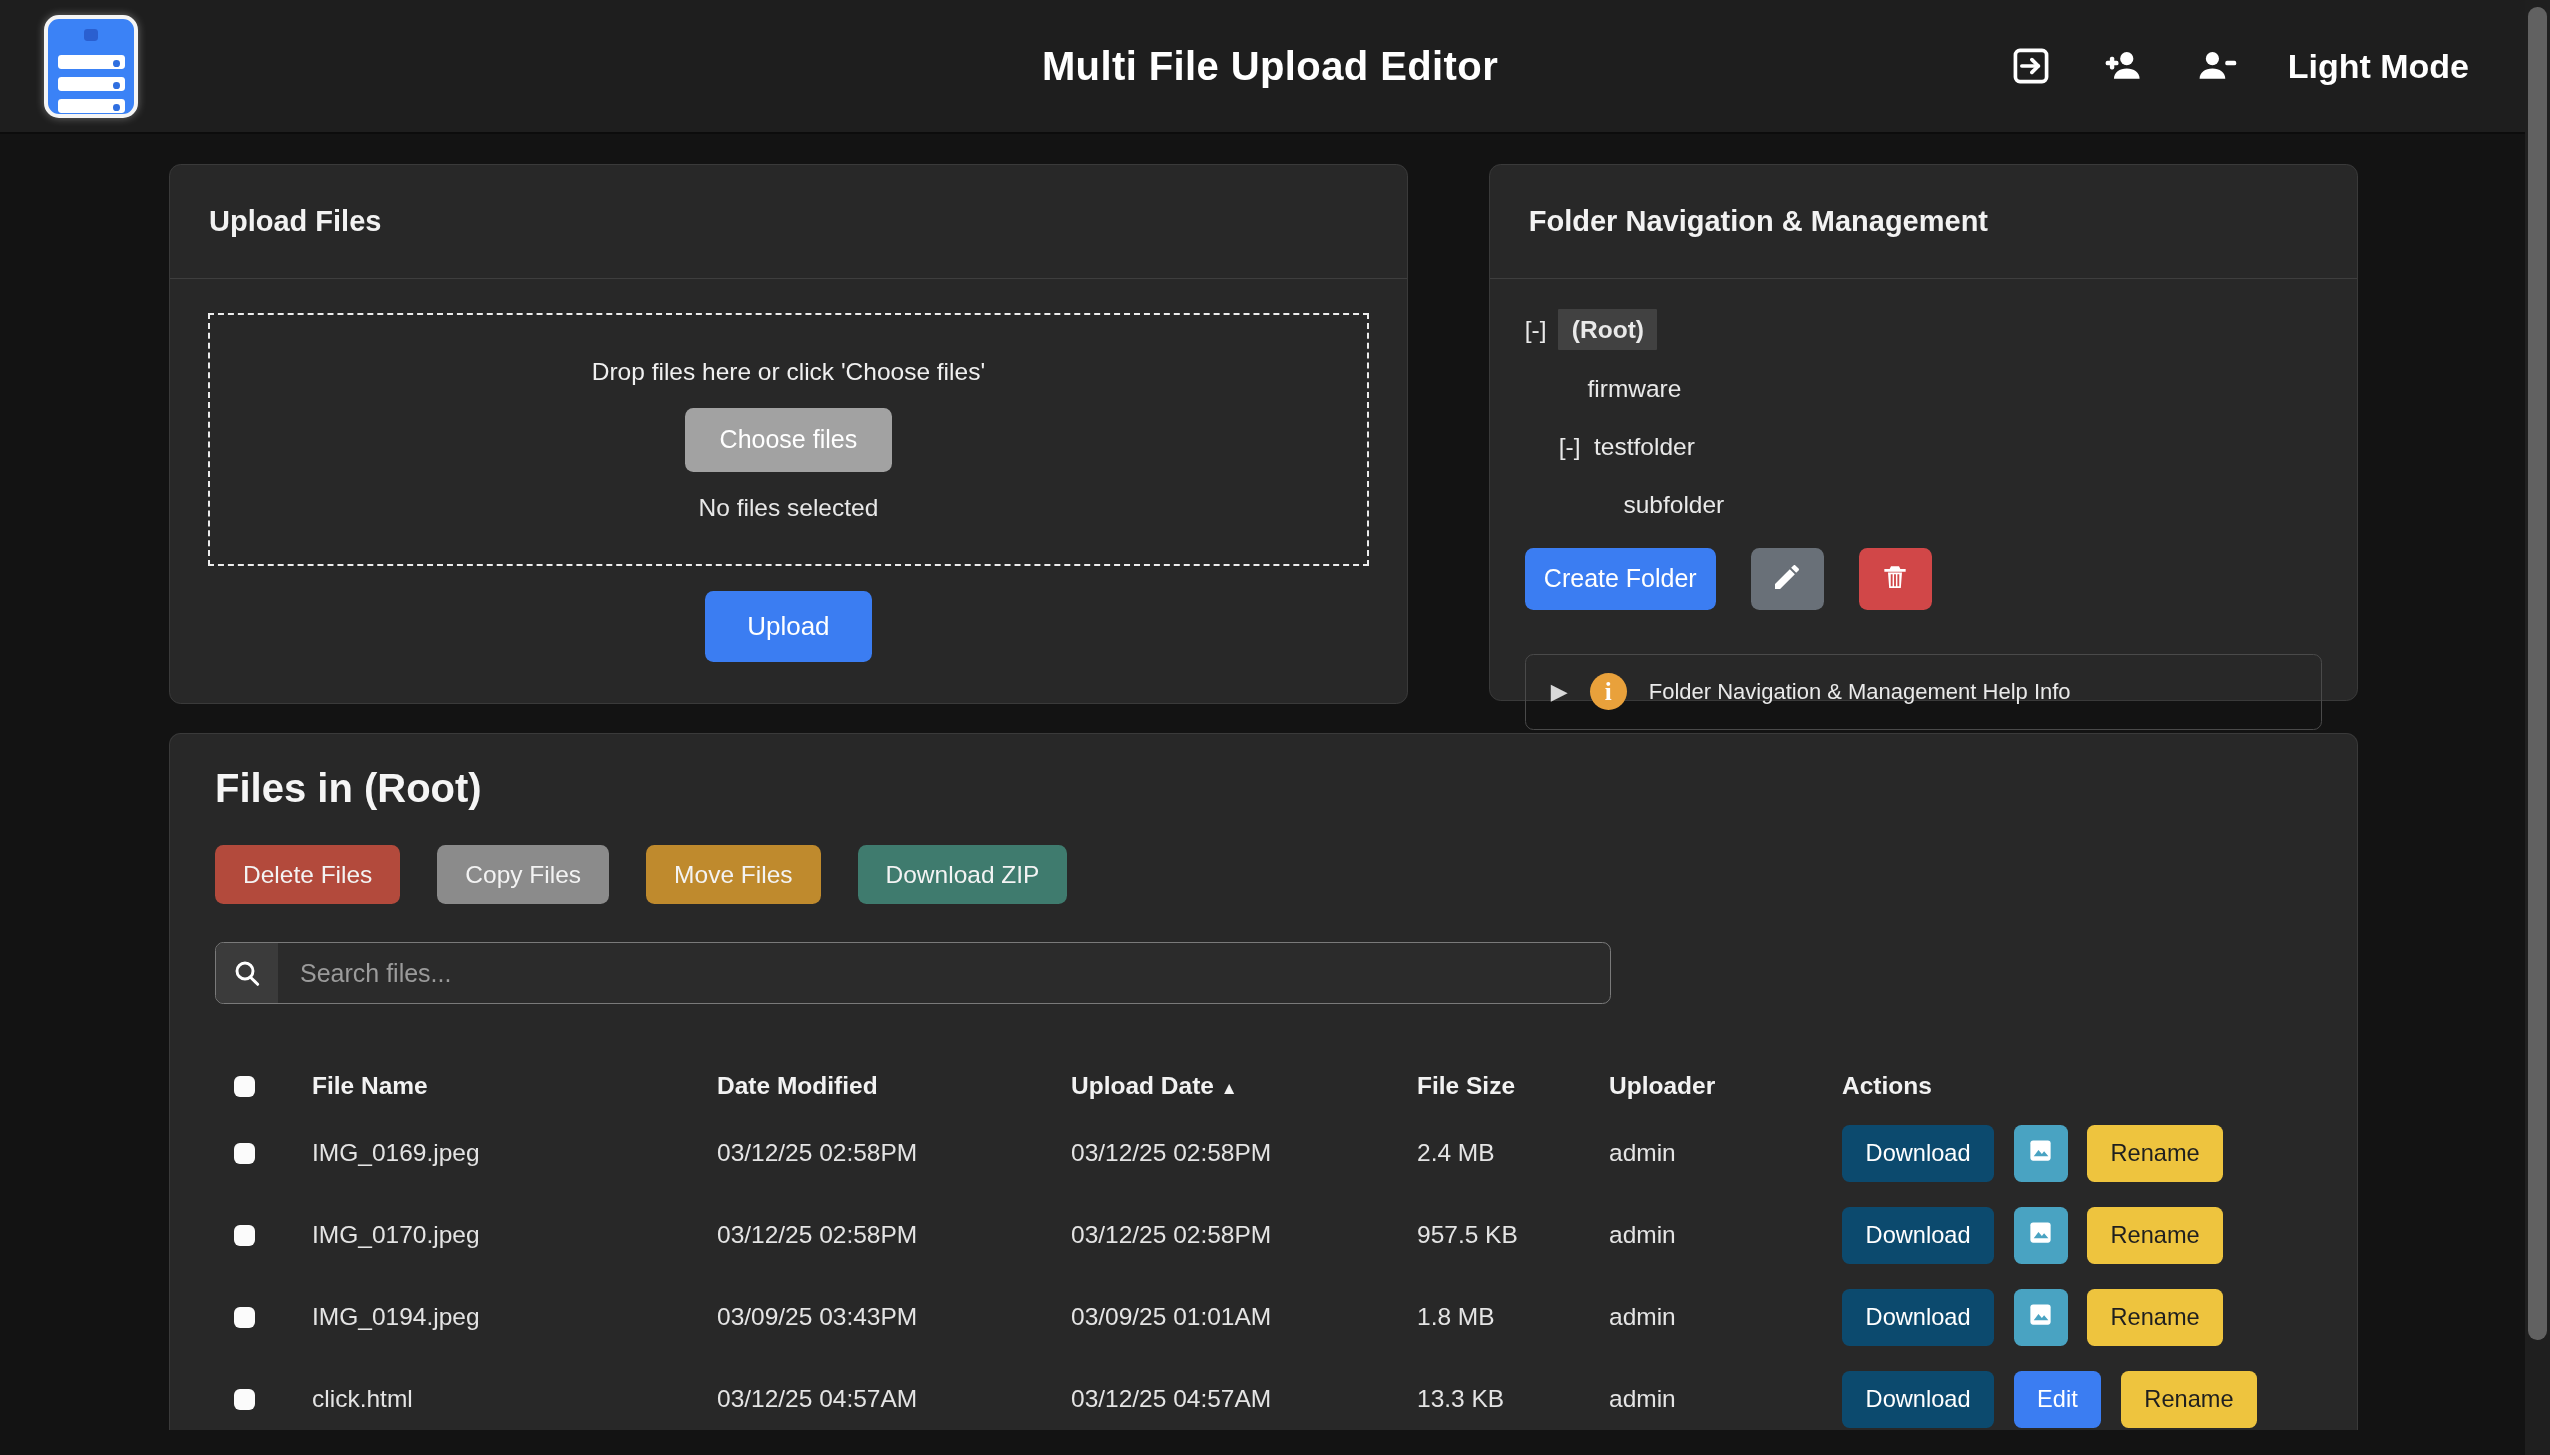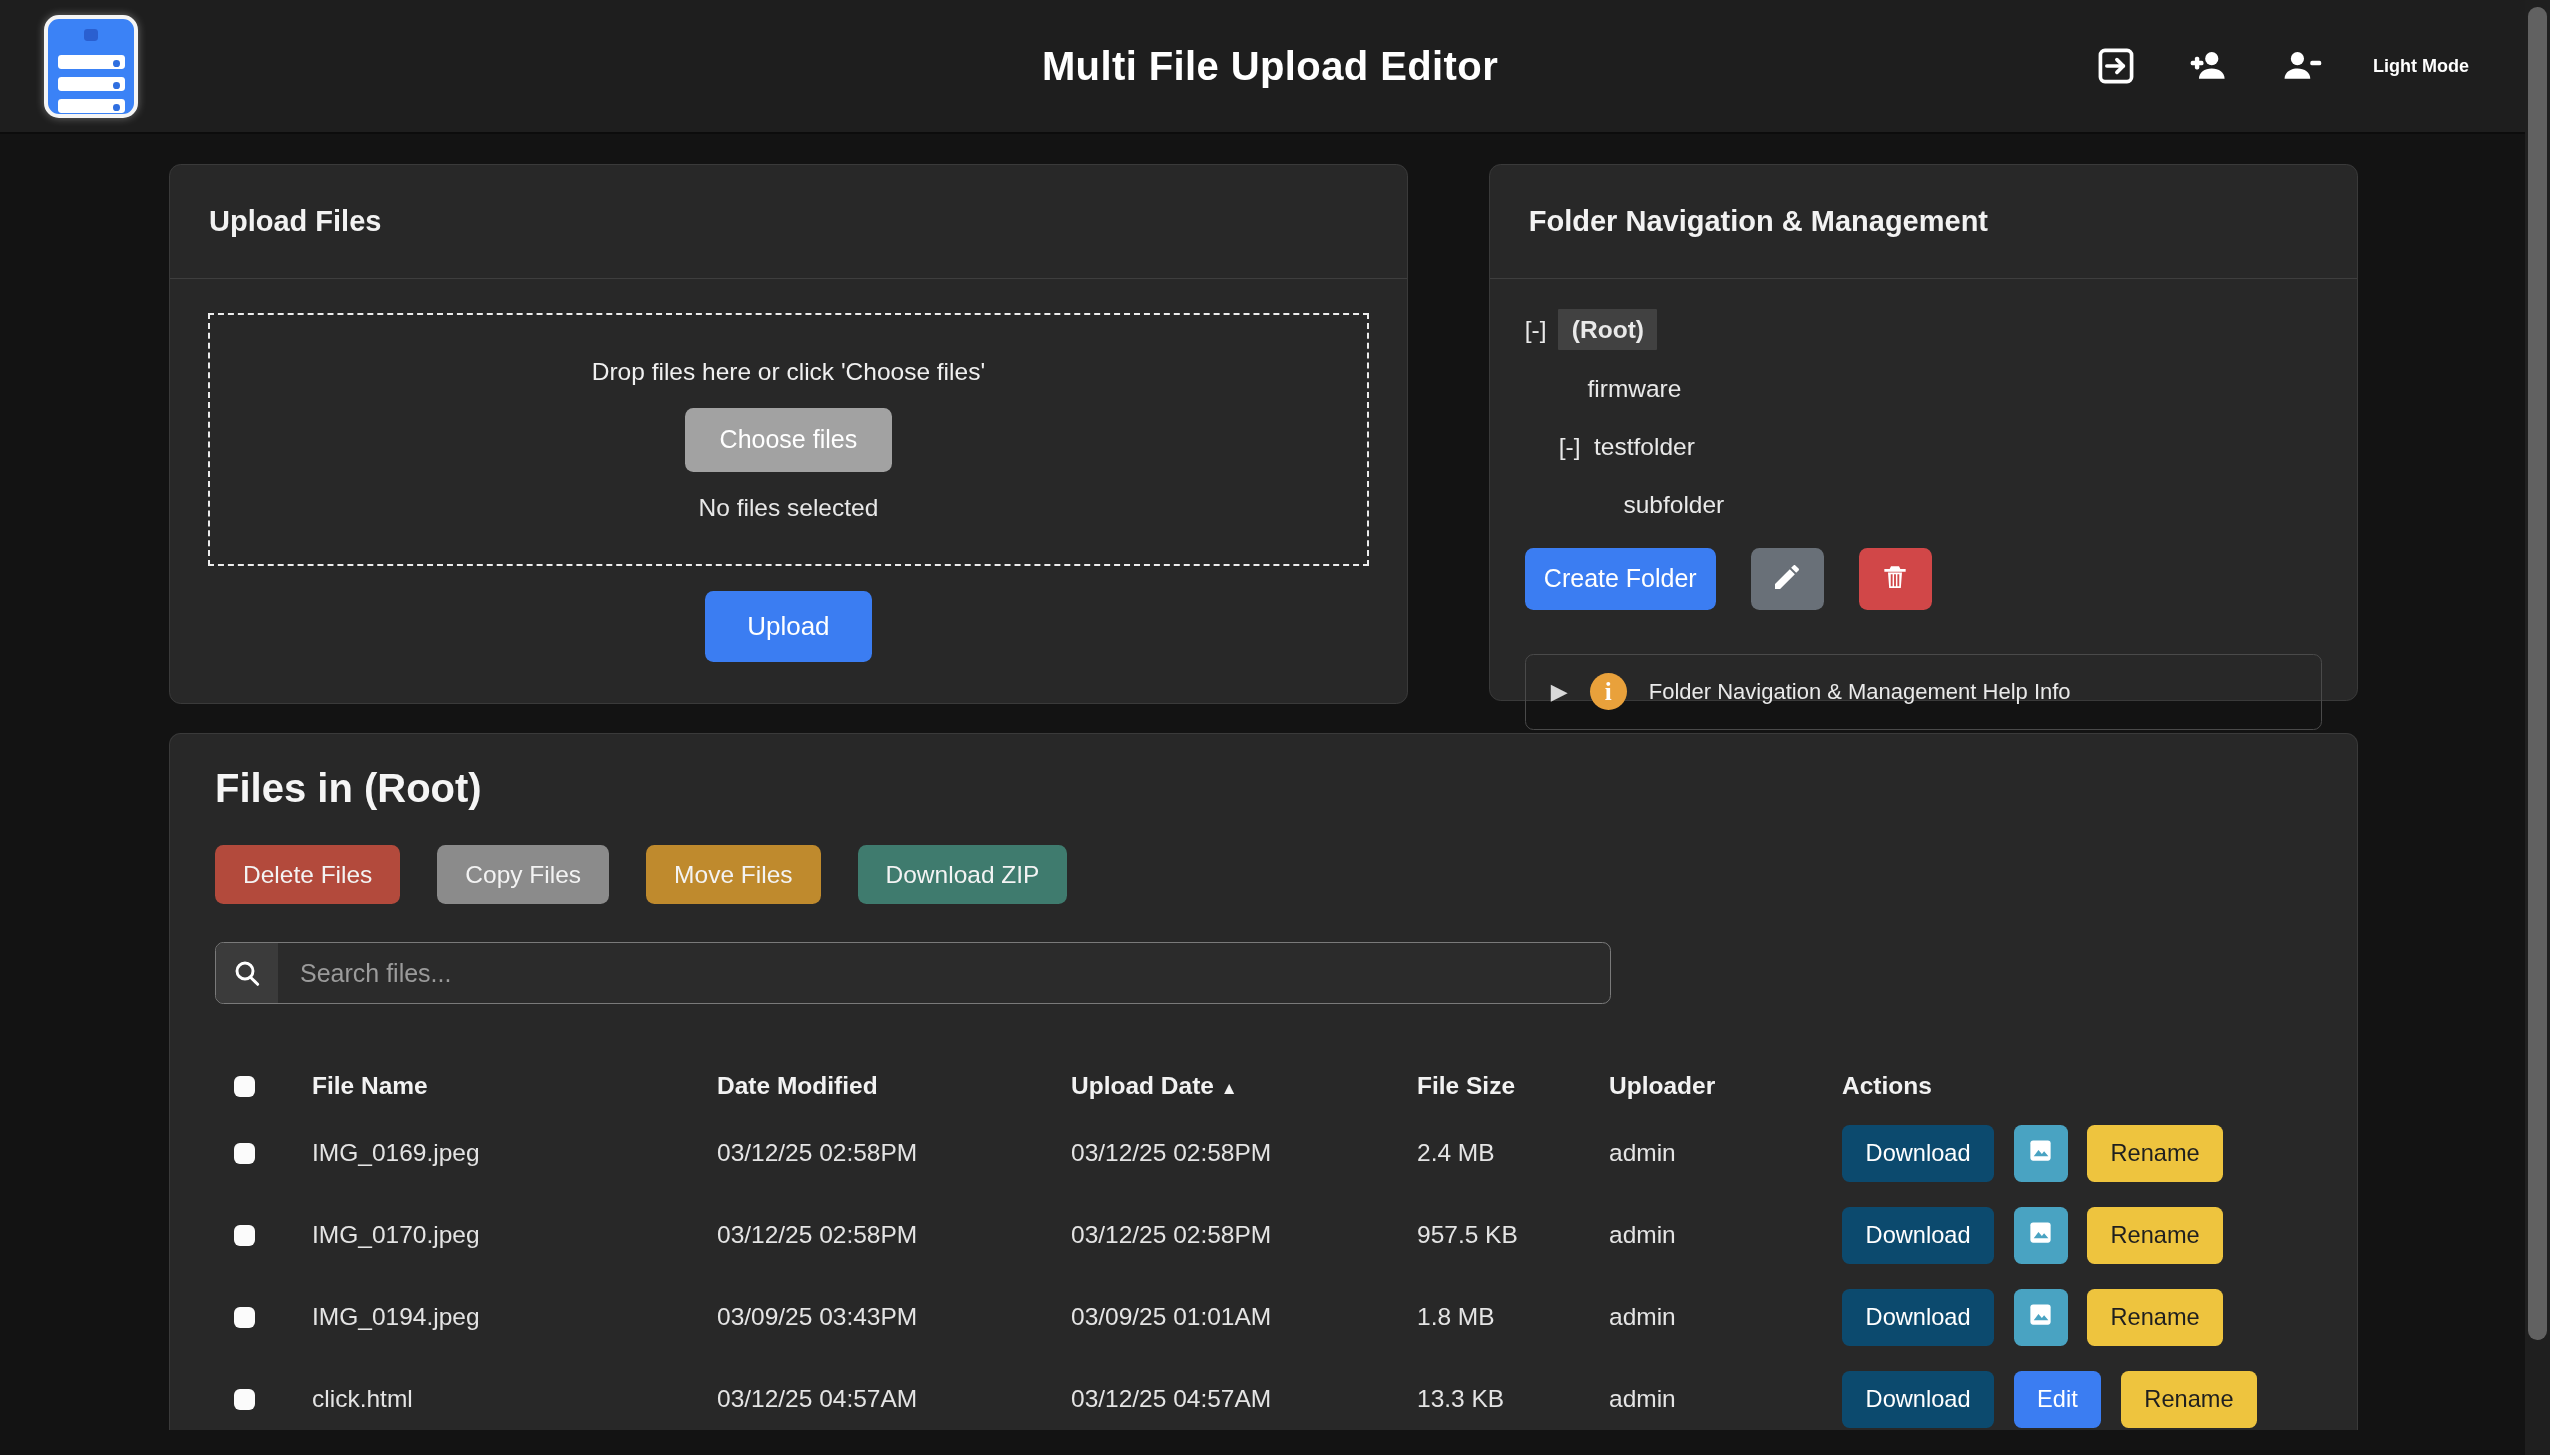--- a/index.html
+++ b/index.html
@@ -27,21 +27,21 @@
   .logo .bar{width:67px;height:17px;background:#ffffff;border-radius:3.4px;position:relative;}
   .logo .bar::after{content:"";position:absolute;right:5px;top:5px;width:6.7px;height:6.7px;border-radius:50%;background:#2f6fe0;}
   .app-title{
     position:absolute;left:0;right:10px;text-align:center;
     font-size:40px;font-weight:700;color:#ffffff;letter-spacing:0.4px;
     pointer-events:none;
   }
   .topbar-right{margin-left:auto;display:flex;align-items:center;gap:49px;margin-right:81px;z-index:2;}
   .tb-icon{width:44px;height:44px;display:flex;align-items:center;justify-content:center;cursor:pointer;}
   .tb-icon svg{width:44px;height:44px;}
-  .theme-toggle{font-size:18px;font-weight:700;color:#ffffff;cursor:pointer;}
+  .theme-toggle{font-size:34px;font-weight:700;color:#ffffff;cursor:pointer;}
   
   .scrollbar-track{position:absolute;top:0;right:0;width:25px;height:1455px;background:#1f1f1f;}
   .scrollbar-thumb{position:absolute;top:6.7px;right:3.4px;width:18.6px;height:1333px;background:#616161;border-radius:9.3px;}
   
   .main{padding:30px 0 0 169px;width:2189px;}
   .row-top{display:flex;gap:81px;}
   .panel{
     background:#282828;border:1.7px solid #3a3a3a;border-radius:11.8px;
     box-sizing:border-box;
   }

